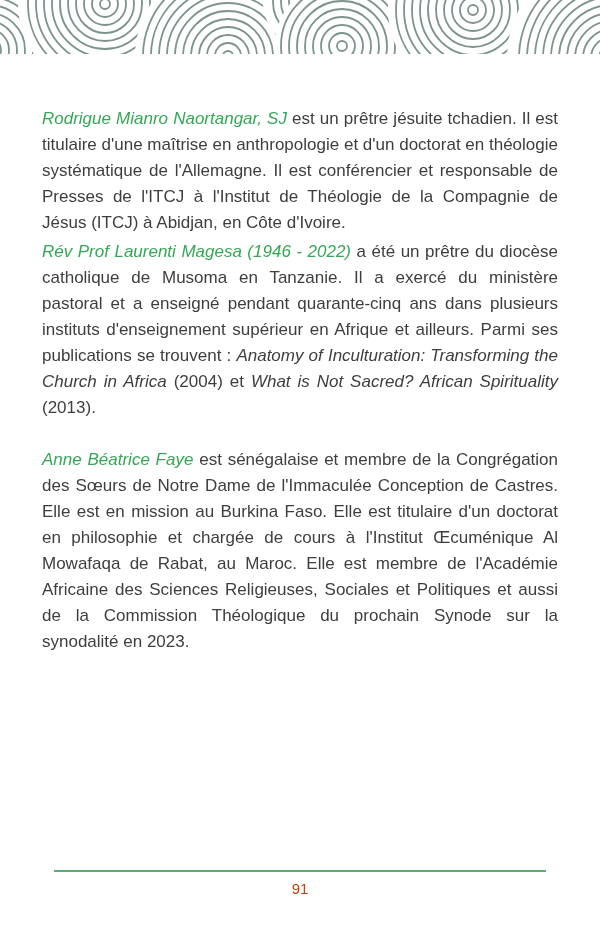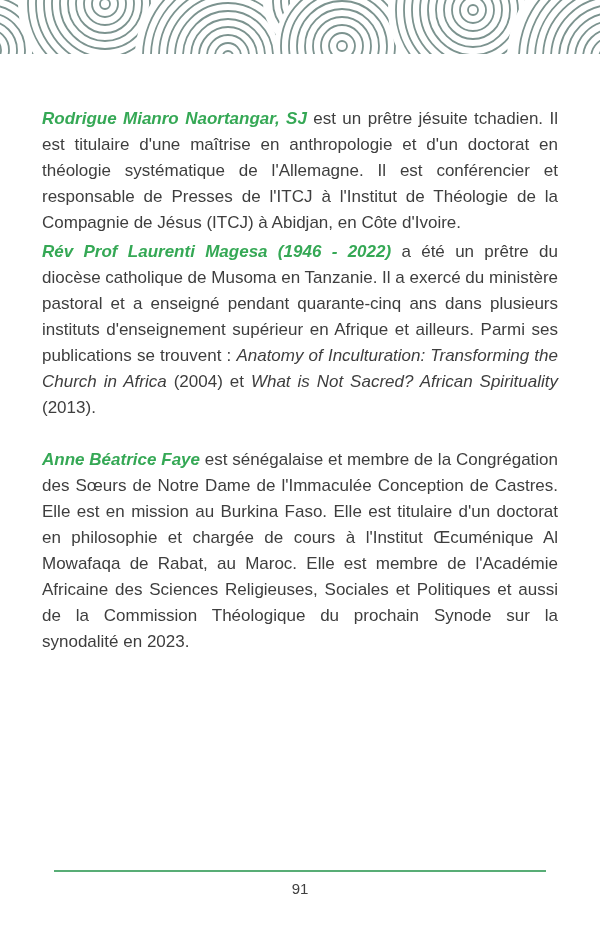--- a/index.html
+++ b/index.html
@@ -23,40 +23,40 @@
   p.para {
     font-size: 17px;
     line-height: 26px;
     text-align: justify;
     color: #3e3e3e;
     margin: 0 0 3px 0;
   }
   p.para.gap-before { margin-top: 26px; }
   .seg.name {
     color: #35a855;
-    font-weight: 700;
+    font-weight: 400;
     font-style: italic;
   }
   .seg.italic { font-style: italic; }
   .footer-divider {
     position: absolute;
     top: 870px;
     left: 54px;
     width: 492px;
     height: 0;
     border-top: 2px solid #58ad76;
   }
   .page-number {
     position: absolute;
     top: 880px;
     left: 0;
     width: 600px;
     text-align: center;
     font-size: 15px;
-    color: #404040;
+    color: #c2410c;
   }
 </style>
 </head>
 <body>
 
 <svg class="header-band" id="wave-pattern" viewBox="0 0 600 54" xmlns="http://www.w3.org/2000/svg" aria-hidden="true">
     <circle cx="-12" cy="50" r="85" fill="#ffffff"></circle>
     <circle cx="-12" cy="50" r="5" fill="none" stroke="#7c938f" stroke-width="1.8"></circle>
     <circle cx="-12" cy="50" r="13" fill="none" stroke="#7c938f" stroke-width="1.8"></circle>
     <circle cx="-12" cy="50" r="21" fill="none" stroke="#7c938f" stroke-width="1.8"></circle>

